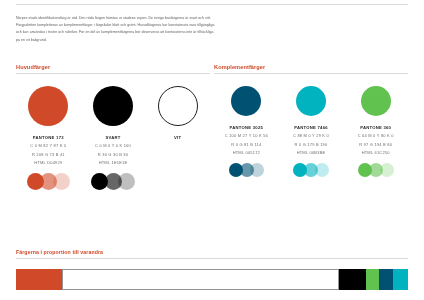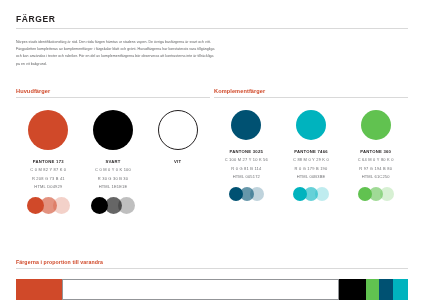--- a/index.html
+++ b/index.html
@@ -75,21 +75,20 @@
     display: flex; height: 21px; margin-top: 10px; width: 100%;
   }
   .prop-seg { height: 100%; }
   .prop-seg.bordered { border: 0.8px solid #939598; }
 </style>
 </head>
 <body>
 
 <div class="page">
 
-  <div class="page-title">FÄRGER</div>
   <div class="title-rule"></div>
 
   <div class="intro">
     <p>Närpes stads identifikationsfärg är röd. Den röda färgen hämtas ur stadens vapen. De övriga basfärgerna är svart och vitt.</p>
     <p>Färgpaletten kompletteras av komplementfärger i färgskalor blått och grönt. Huvudfärgerna har konstaterats vara tillgängliga</p>
     <p>och kan användas i texter och rubriker. För en del av komplementfärgerna bör observeras att kontrasterna inte är tillräckliga</p>
     <p>på en vit bakgrund.</p>
   </div>
 
   <div class="sections">

